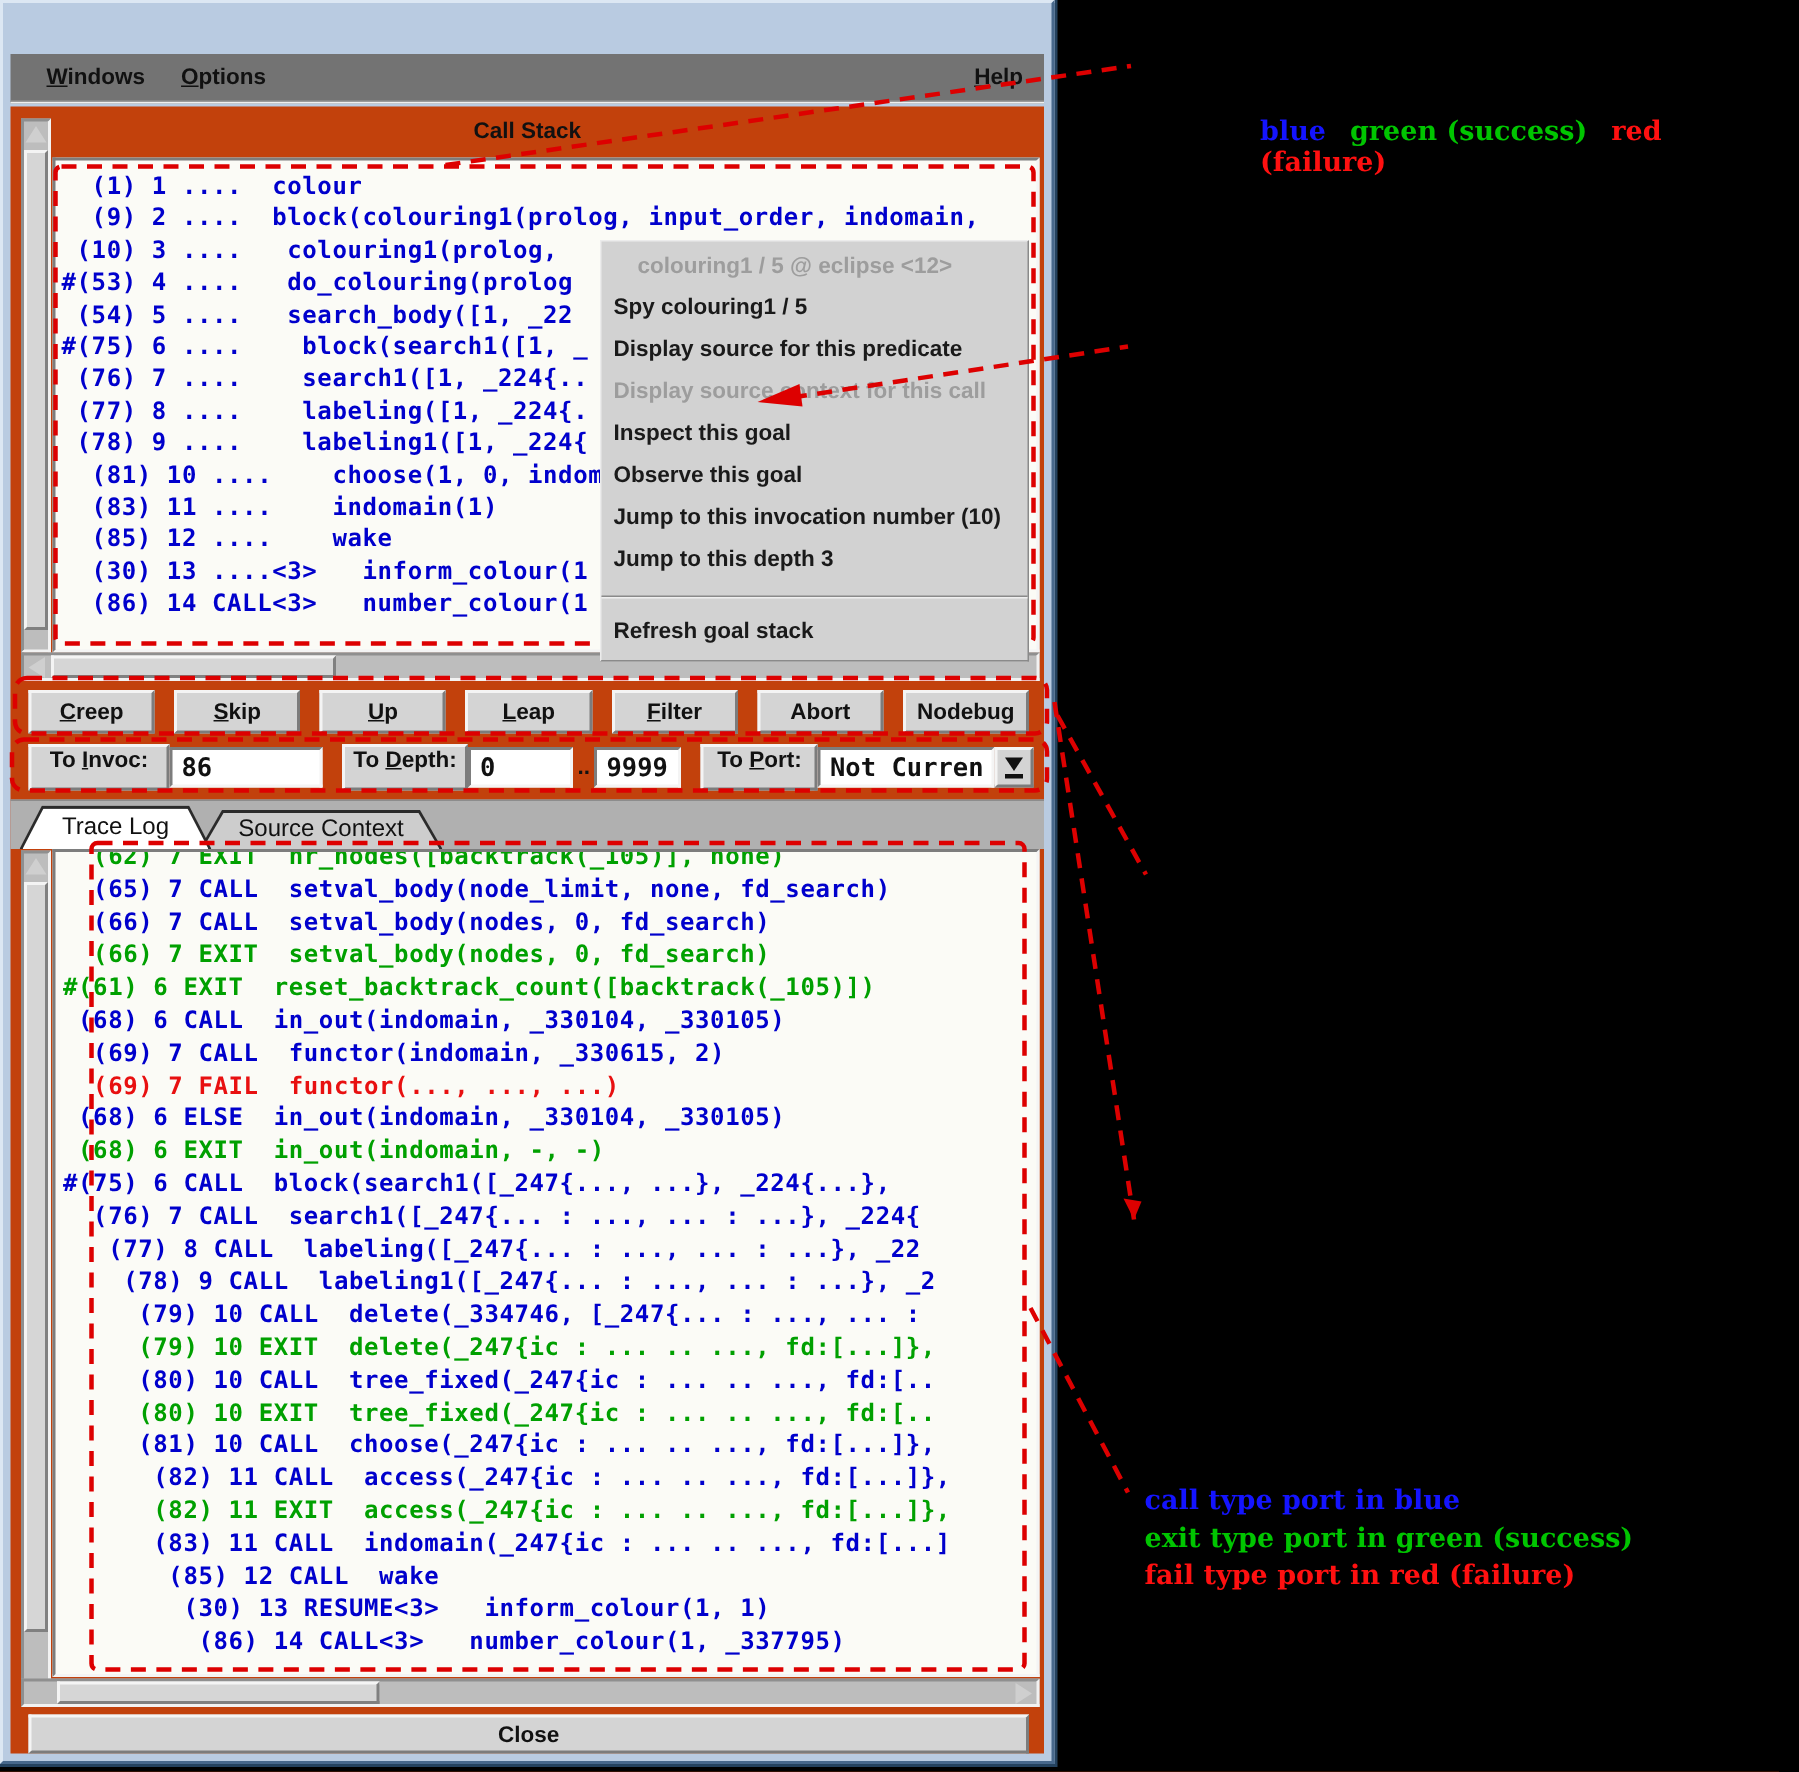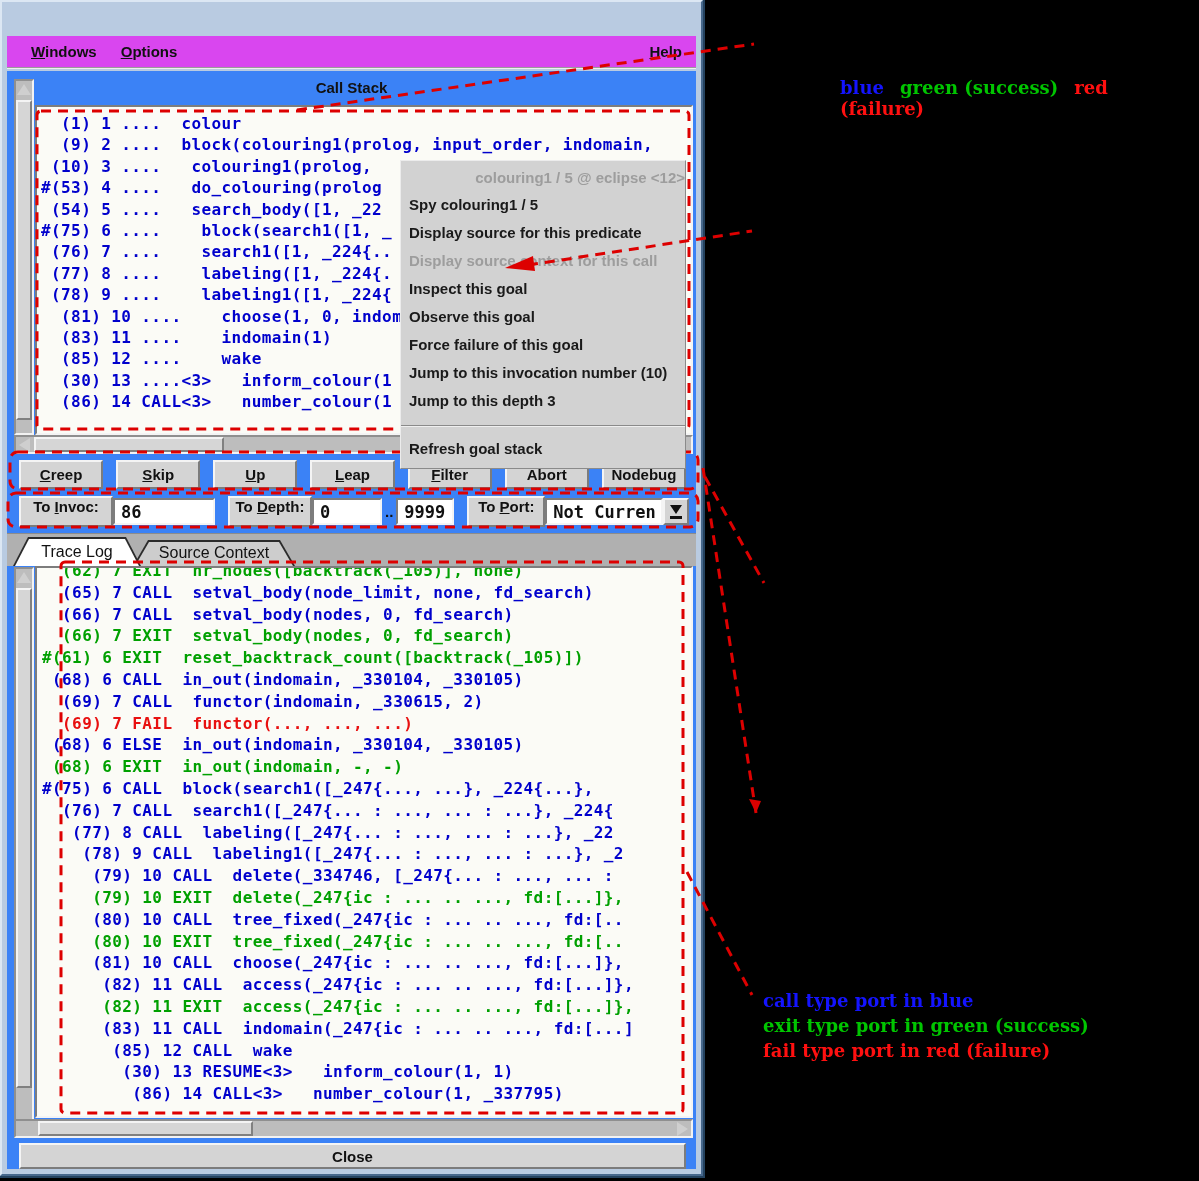--- a/index.html
+++ b/index.html
@@ -13,26 +13,26 @@
   .titlebar{position:absolute;left:5px;top:5px;right:5px;height:25px;background:#5e8abe;
     border:1px solid;border-color:#8fb4da #33577c #33577c #8fb4da;display:flex;align-items:center;}
   .tbtn{width:24px;height:23px;background:#5e8abe;border:1px solid;border-color:#8fb4da #33577c #33577c #8fb4da;
     display:flex;align-items:center;justify-content:center;flex:0 0 auto;color:#16324e;font-size:13px;}
   .tbtn .bar{width:12px;height:3px;background:#2a4b6e;box-shadow:1px 1px 0 #a9c6e2;}
   .tbtn .cross{position:relative;width:12px;height:12px;}
   .tbtn .cross::before{content:"";position:absolute;left:4px;top:0;width:3px;height:12px;background:#2a4b6e;}
   .tbtn .cross::after{content:"";position:absolute;left:0;top:4px;width:12px;height:3px;background:#2a4b6e;}
   .title{flex:1;text-align:center;font-weight:bold;font-size:15px;color:#0a0a0a;}
 
-  .menubar{position:absolute;left:5px;top:34px;right:5px;height:33px;background:#d946ef;
+  .menubar{position:absolute;left:5px;top:34px;right:5px;height:33px;background:#737373;
     border-bottom:2px groove #efefef;display:flex;align-items:center;font-weight:bold;font-size:15px;color:#111;}
   .menuitem{margin-left:24px;}
   .menuhelp{margin-left:auto;margin-right:14px;}
 
-  .panel{position:absolute;left:5px;top:69px;right:5px;bottom:5px;background:#3b82f6;}
+  .panel{position:absolute;left:5px;top:69px;right:5px;bottom:5px;background:#c2410c;}
 
   .cs-title{position:absolute;left:0;top:8px;width:100%;text-align:center;font-weight:bold;font-size:15px;color:#111;}
 
   
   .sb{position:absolute;background:#bdbdbd;border:2px solid;border-color:#8f8f8f #f2f2f2 #f2f2f2 #8f8f8f;}
   .sb-thumb{position:absolute;background:#d6d6d6;border:2px solid;border-color:#f4f4f4 #808080 #808080 #f4f4f4;}
   .sb-arr{position:absolute;width:0;height:0;}
   .arr-up{border-left:7px solid transparent;border-right:7px solid transparent;border-bottom:11px solid #cfcfcf;}
   .arr-left{border-top:7px solid transparent;border-bottom:7px solid transparent;border-right:11px solid #cfcfcf;}
   .arr-right{border-top:7px solid transparent;border-bottom:7px solid transparent;border-left:11px solid #cfcfcf;}
@@ -41,21 +41,21 @@
   .textbox{position:absolute;background:#fbfbf6;border:2px solid;border-color:#7d7d7d #f4f4f4 #f4f4f4 #7d7d7d;overflow:hidden;}
   .codeline{white-space:pre;font-family:"DejaVu Sans Mono",monospace;font-weight:bold;font-size:16px;letter-spacing:0.4px;}
   .cs-lines{position:absolute;left:4px;top:6px;line-height:21.4px;}
   .tr-lines{position:absolute;left:5px;top:-8px;line-height:21.8px;}
   .port-call{color:#0000cc;} .port-exit{color:#00a000;} .port-fail{color:#e81010;}
 
   
   .popup{position:absolute;left:400px;top:160px;width:286px;background:#d2d2d2;z-index:6;
     border:1px solid;border-color:#ececec #8a8a8a #8a8a8a #ececec;padding:3px 0 5px 0;
     font-weight:bold;font-size:15px;color:#1a1a1a;}
-  .popup .hdr{color:#9d9d9d;height:27px;line-height:27px;padding-left:0;text-align:right;}
+  .popup .hdr{color:#9d9d9d;height:27px;line-height:27px;padding-left:24px;}
   .popup .mi{height:28px;line-height:28px;padding-left:8px;}
   .popup .mi.disabled{color:#9d9d9d;}
   .popup .sep{height:1px;background:#8a8a8a;margin:10px 0 9px 0;box-shadow:0 1px 0 #efefef;}
 
   
   .btnrow{position:absolute;left:12px;right:10px;top:389px;height:29px;display:flex;gap:13px;}
   .pbtn{flex:1;background:#d4d4d4;border:2px solid;border-color:#f4f4f4 #7c7c7c #7c7c7c #f4f4f4;
     display:flex;align-items:center;justify-content:center;font-weight:bold;font-size:15px;color:#111;}
 
   
@@ -270,21 +270,20 @@
 
 <div class="popup">
   <div class="hdr">colouring1 / 5 @ eclipse &lt;12&gt;</div>
   <div>
 
   <div class="mi">Spy colouring1 / 5</div>
       <div class="mi">Display source for this predicate</div>
       <div class="mi port-disabled disabled">Display source context for this call</div>
       <div class="mi">Inspect this goal</div>
       <div class="mi">Observe this goal</div>
-      <div class="mi">Force failure of this goal</div>
       <div class="mi">Jump to this invocation number (10)</div>
       <div class="mi">Jump to this depth 3</div>
     </div>
   <div class="sep"></div>
   <div class="mi">Refresh goal stack</div>
 </div>
 
 <svg class="overlay ov-arrow" width="1199" height="1181" viewBox="0 0 1199 1181">
   <path d="M528,265 L752,231" stroke="#dd0000" stroke-width="3" fill="none" stroke-dasharray="10,7"></path>
   <polygon points="505,268 533,256 535,271" fill="#dd0000"></polygon>

